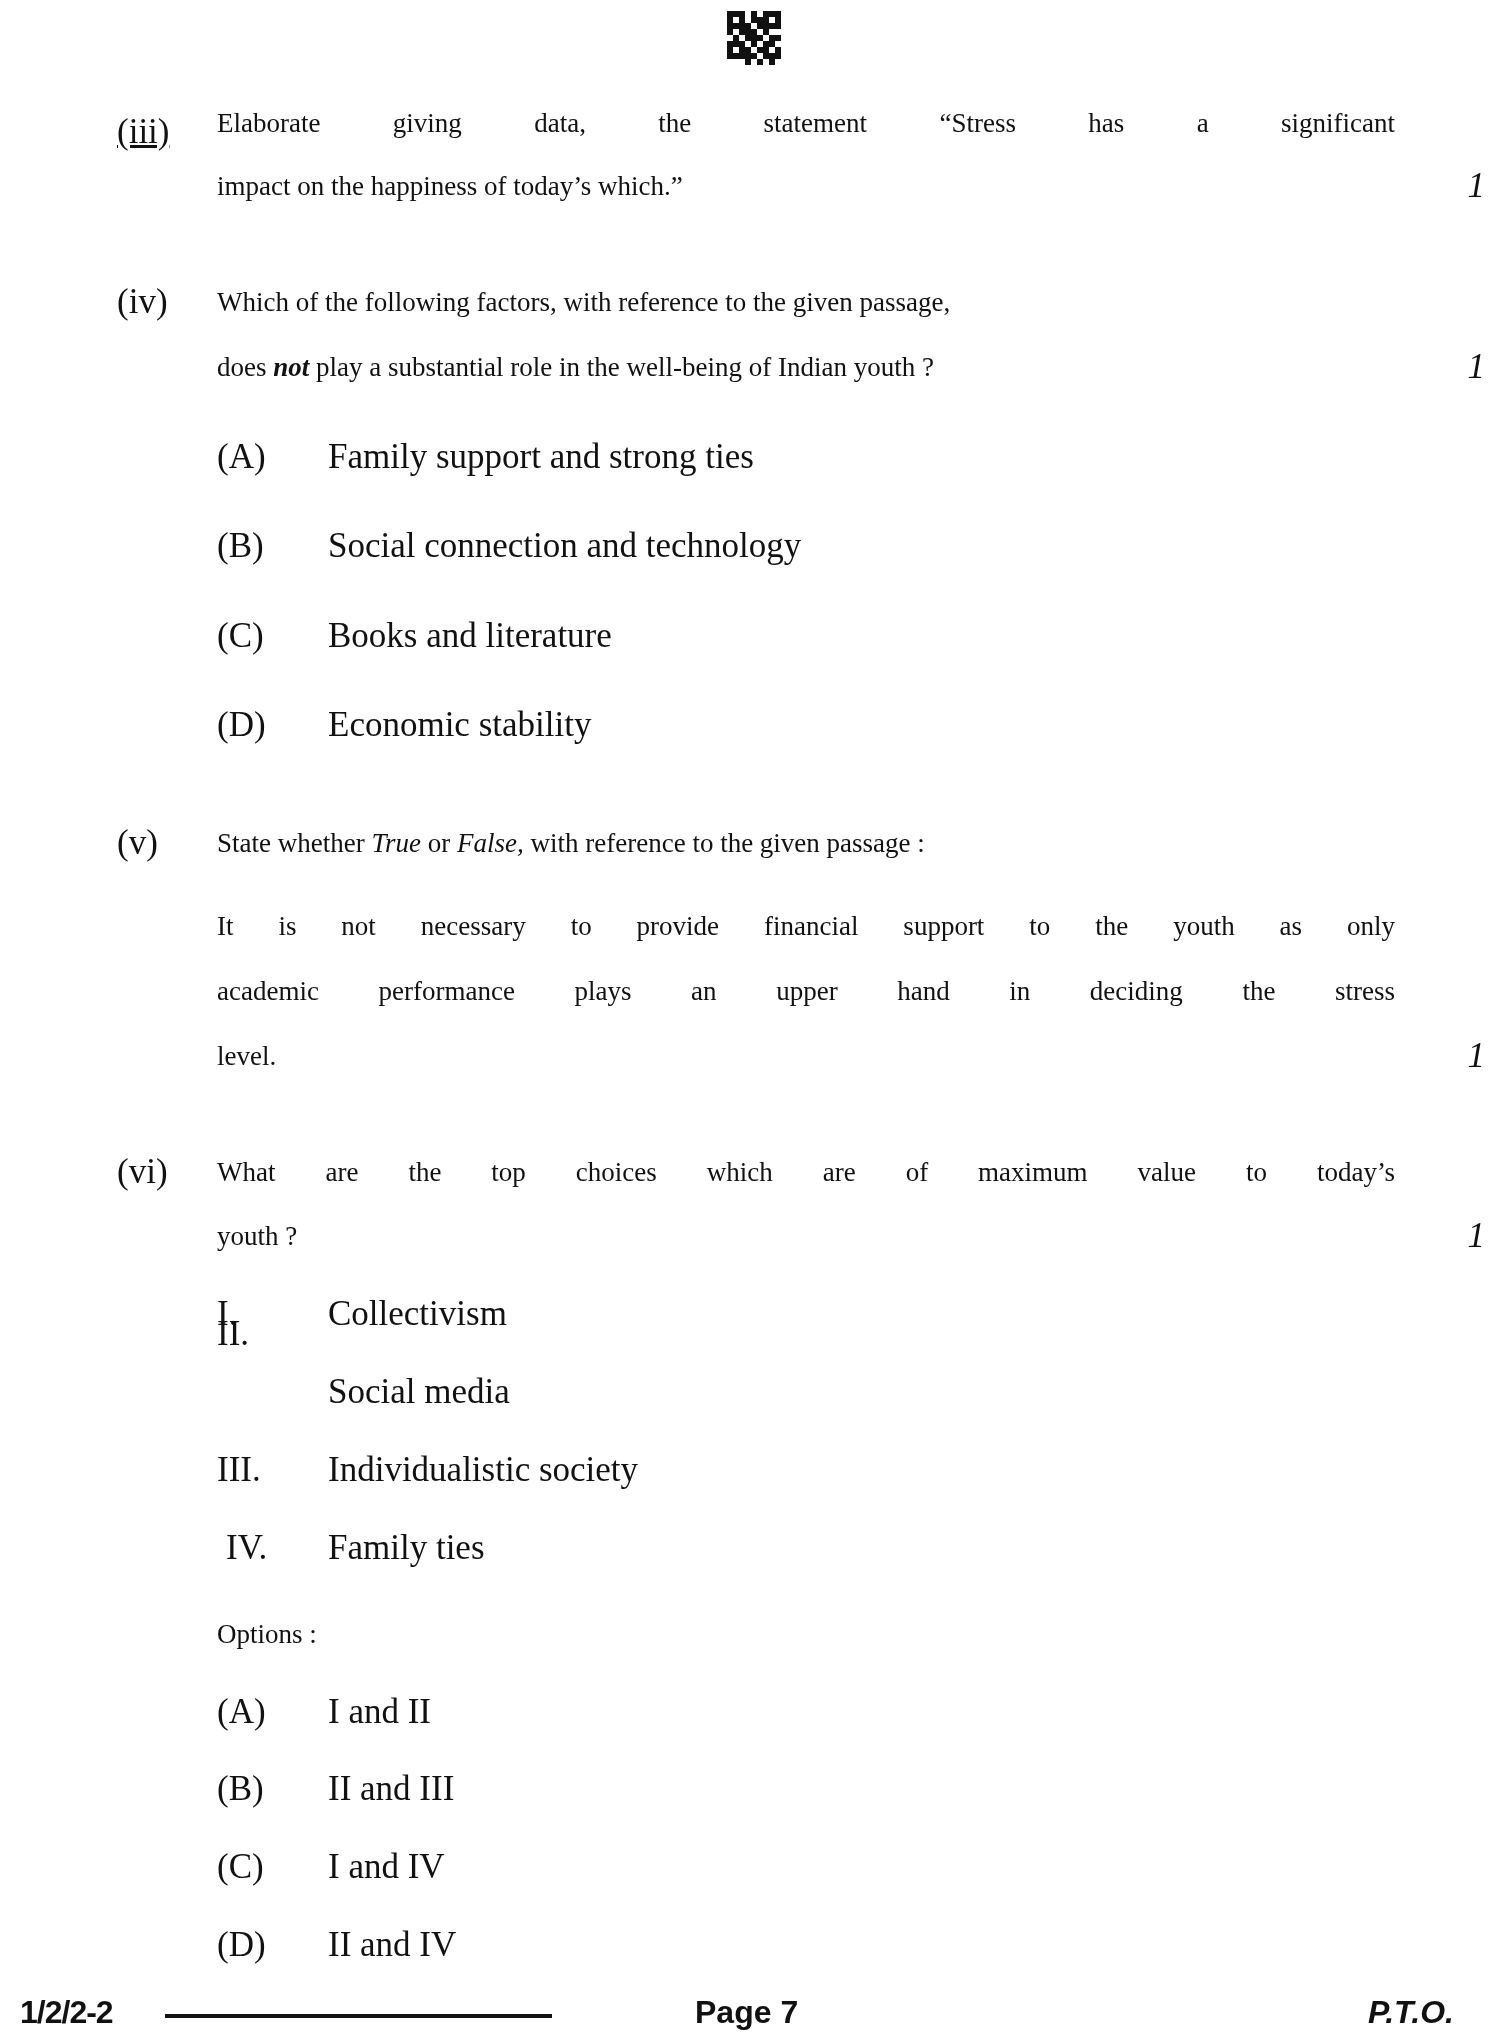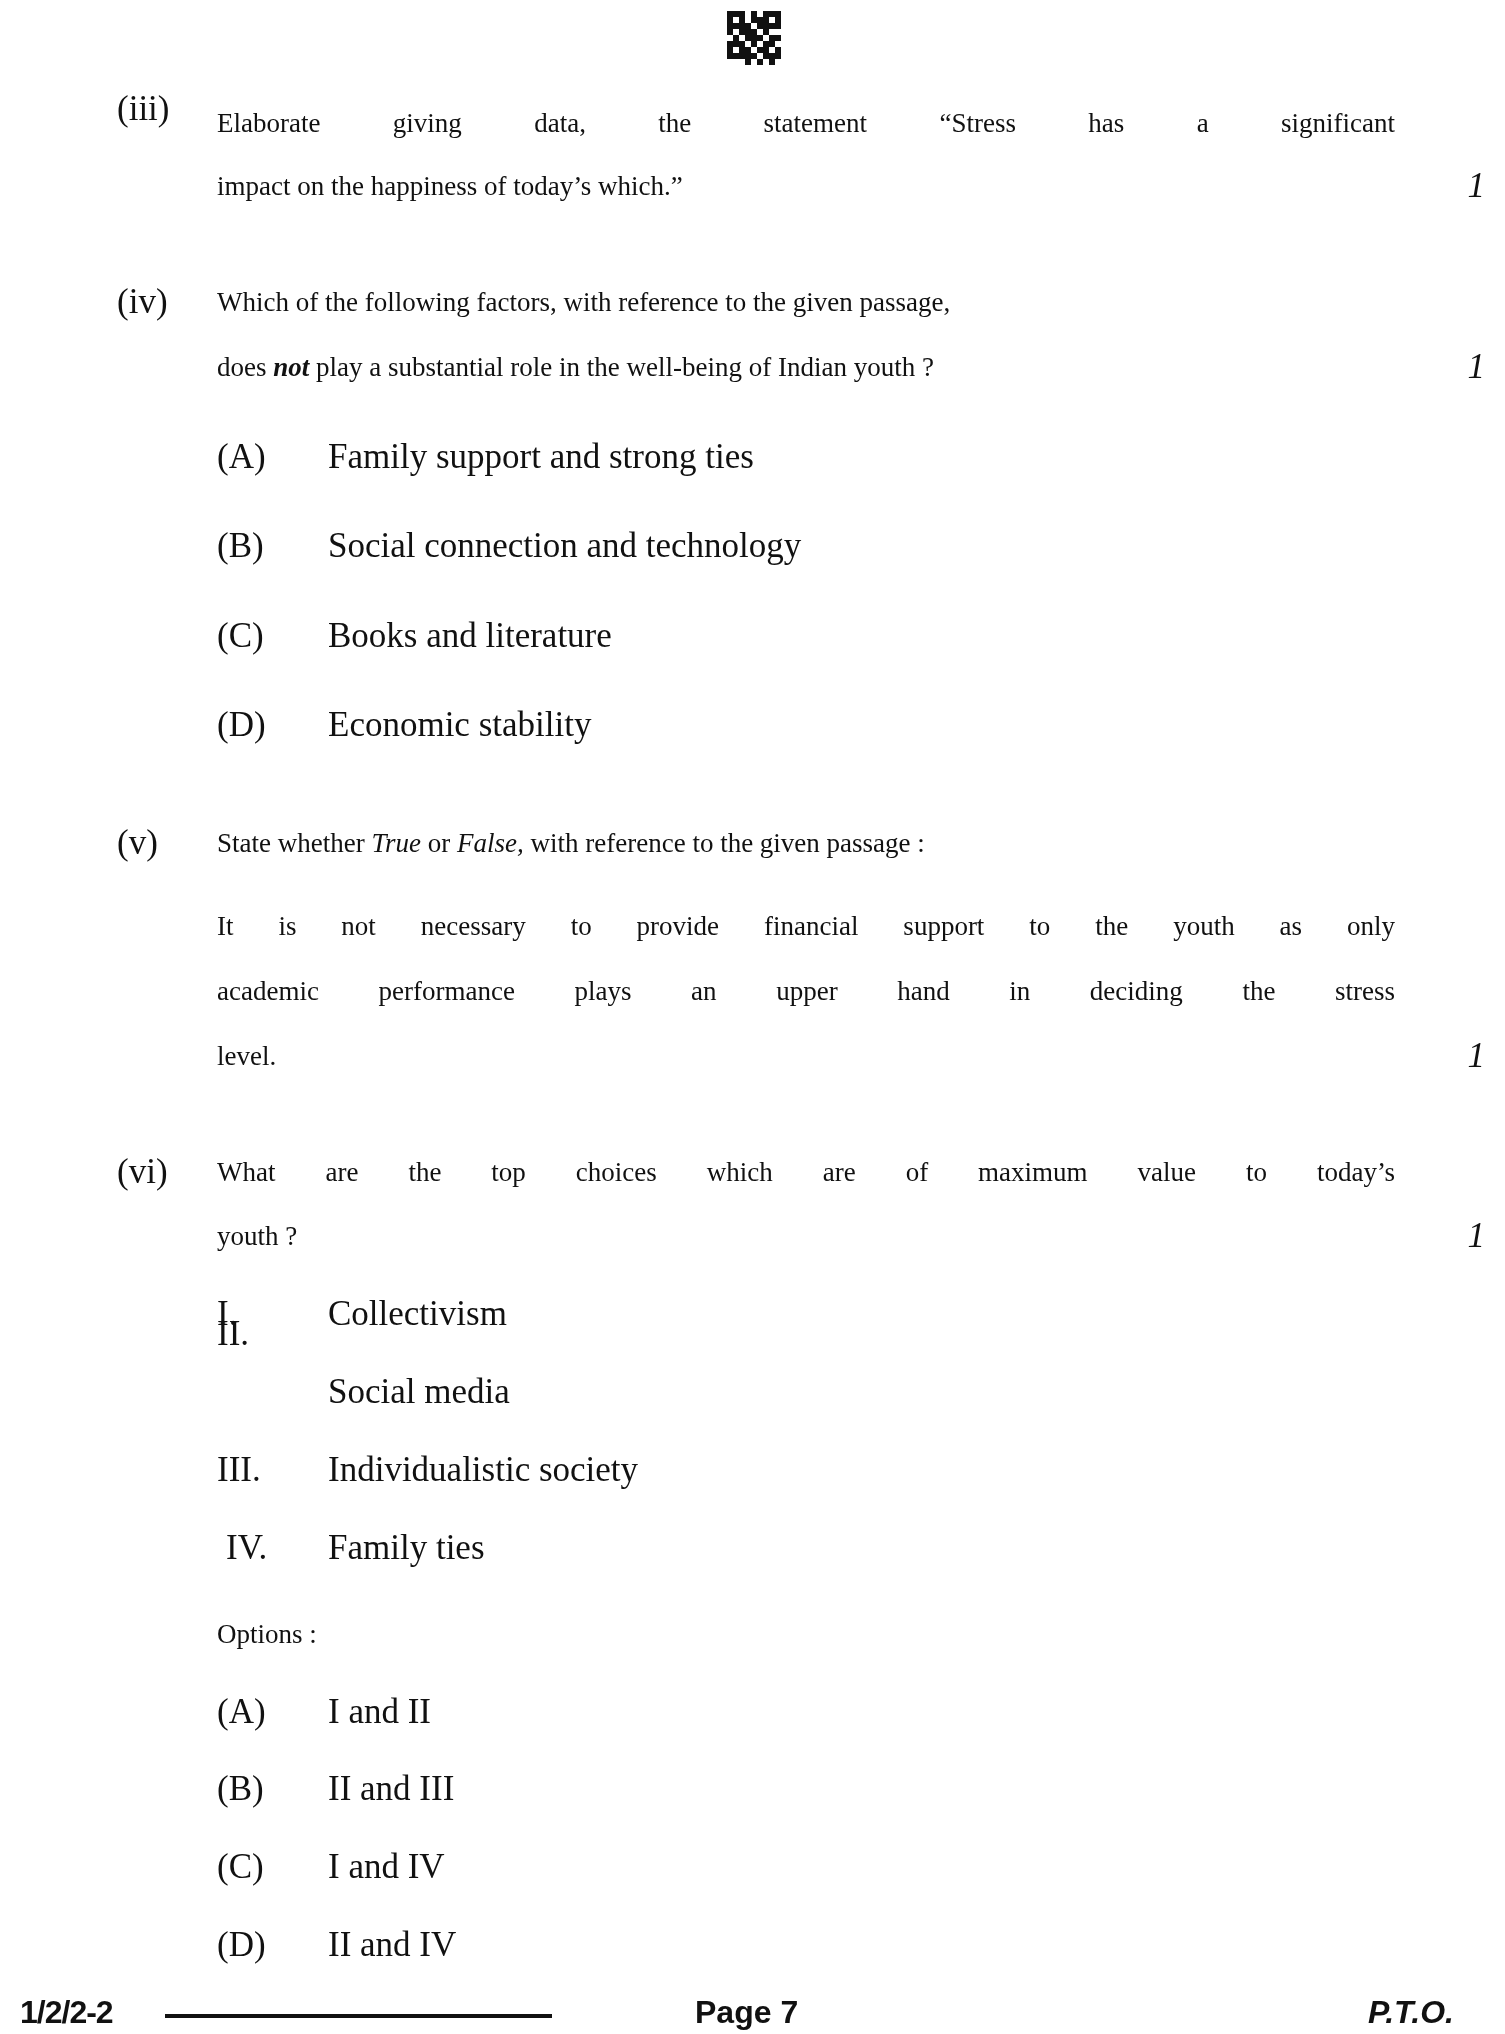--- a/index.html
+++ b/index.html
@@ -124,21 +124,21 @@
     <span></span>
     <span class="b"></span>
     <span></span>
     <span class="b"></span>
     <span></span>
     <span class="b"></span>
     <span></span>
 </div>
 
 <div class="q">
-  <div class="qnum" style="top:89px;">(iii)</div>
+  <div class="qnum" style="top:112px;text-decoration:underline;">(iii)</div>
   <div class="line just" style="top:103px;">Elaborate giving data, the statement “Stress has a significant</div>
   <div class="line" style="top:166px;">impact on the happiness of today’s which.”</div>
   <div class="mark" style="top:166px;">1</div>
 </div>
 
 <div class="q">
   <div class="qnum" style="top:282px;">(iv)</div>
   <div class="line" style="top:282px;">Which of the following factors, with reference to the given passage,</div>
   <div class="line" style="top:347px;">
     <span>does </span><em class="bi">not</em><span> play a substantial role in the well-being of Indian youth ?</span>

